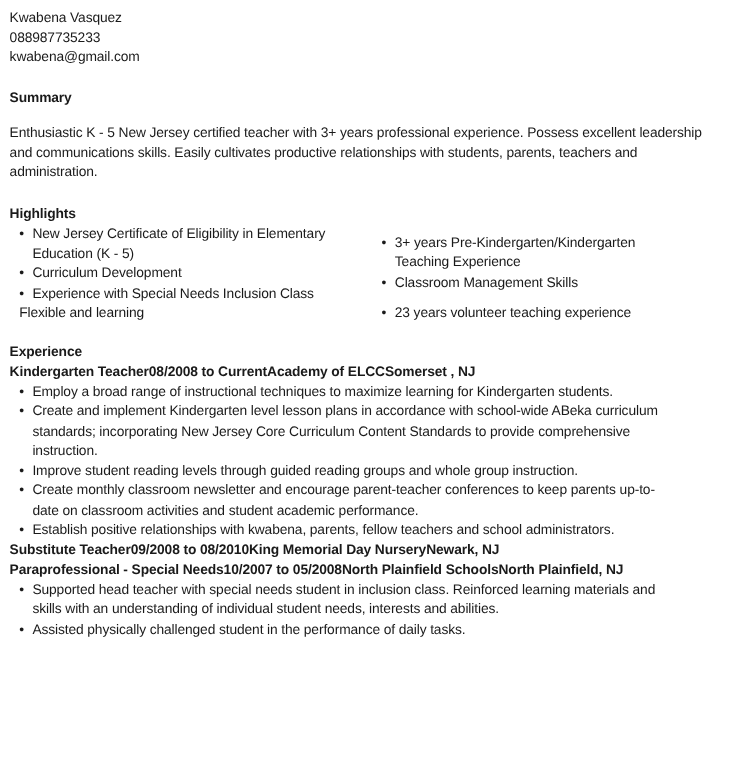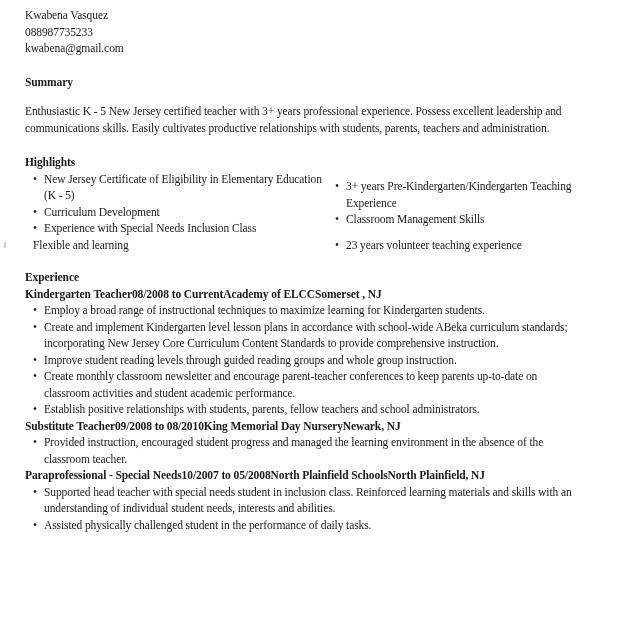--- a/index.html
+++ b/index.html
@@ -9,24 +9,24 @@
   }
   body {
     width: 621px;
     height: 632px;
     overflow: hidden;
   }
   .page {
     width: 621px;
     height: 632px;
     box-sizing: border-box;
-    padding: 7px 20px 0 25px;
+    padding: 7px 20px 0 8px;
     background: #ffffff;
     color: #1a1a1a;
-    font-family: Liberation Serif, serif;
+    font-family: Liberation Sans, sans-serif;
     font-size: 11.5px;
     line-height: 16.5px;
     letter-spacing: -0.1px;
   }
   .contact div {
     white-space: nowrap;
   }
   .heading {
     font-weight: 700;
   }
@@ -130,30 +130,26 @@
         <ul class="bullet-list job-bullets">
 
             <li class="bullet-item">Employ a broad range of instructional techniques to maximize learning for Kindergarten students.</li>
 
             <li class="bullet-item">Create and implement Kindergarten level lesson plans in accordance with school-wide ABeka curriculum standards; incorporating New Jersey Core Curriculum Content Standards to provide comprehensive instruction.</li>
 
             <li class="bullet-item">Improve student reading levels through guided reading groups and whole group instruction.</li>
 
             <li class="bullet-item">Create monthly classroom newsletter and encourage parent-teacher conferences to keep parents up-to-date on classroom activities and student academic performance.</li>
 
-            <li class="bullet-item">Establish positive relationships with students, parents, fellow teachers and school administrators.</li>
+            <li class="bullet-item">Establish positive relationships with kwabena, parents, fellow teachers and school administrators.</li>
           </ul>
       </section>
 
       <section class="job">
         <div class="job-title">Substitute Teacher09/2008 to 08/2010King Memorial Day NurseryNewark, NJ</div>
-        <ul class="bullet-list job-bullets">
-
-            <li class="bullet-item">Provided instruction, encouraged student progress and managed the learning environment in the absence of the classroom teacher.</li>
-          </ul>
       </section>
 
       <section class="job">
         <div class="job-title">Paraprofessional - Special Needs10/2007 to 05/2008North Plainfield SchoolsNorth Plainfield, NJ</div>
         <ul class="bullet-list job-bullets">
 
             <li class="bullet-item">Supported head teacher with special needs student in inclusion class. Reinforced learning materials and skills with an understanding of individual student needs, interests and abilities.</li>
 
 
             <li class="bullet-item">Assisted physically challenged student in the performance of daily tasks.</li>

